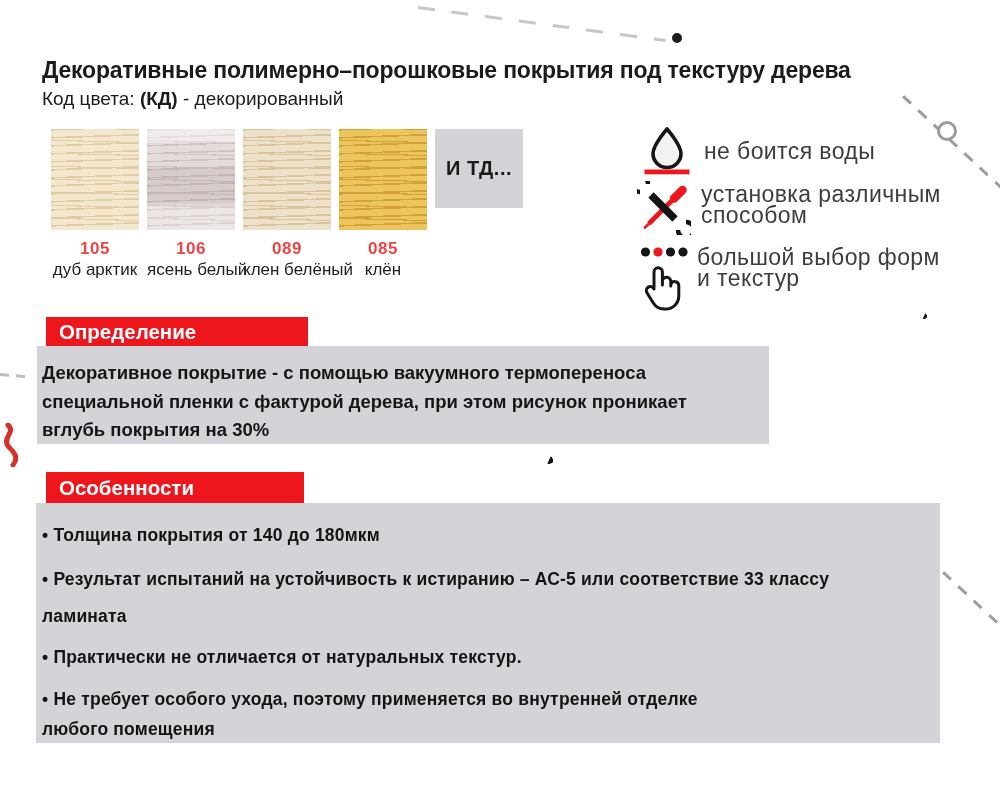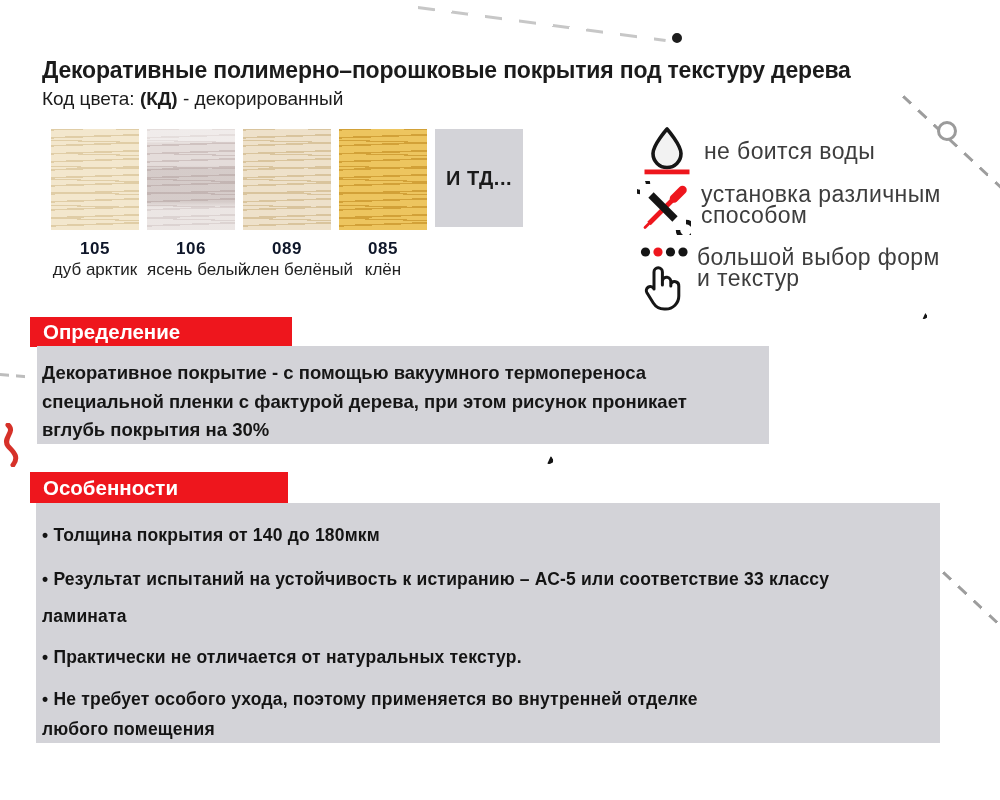--- a/index.html
+++ b/index.html
@@ -37,31 +37,31 @@
   .swatch-row { position:absolute; left:51px; top:129px; display:flex; gap:8px; align-items:flex-start; }
   .swatch { width:88px; text-align:center; }
   .chip { width:88px; height:101px; position:relative;
           background:
             repeating-linear-gradient(178deg, var(--grain) 0 1.6px, transparent 1.6px 8px),
             repeating-linear-gradient(181.5deg, var(--grain) 0 1.1px, transparent 1.1px 13px),
             var(--base); }
   .chip.banded::after { content:""; position:absolute; inset:0;
           background:linear-gradient(180deg, rgba(255,255,255,.45) 0 12%, rgba(255,255,255,0) 14% 36%,
                      rgba(125,105,102,.14) 40% 72%, rgba(255,255,255,.28) 78% 100%); }
-  .swatch-code { margin-top:9px; font-size:17px; font-weight:bold; letter-spacing:.6px; color:#0f172a; }
+  .swatch-code { margin-top:9px; font-size:17px; font-weight:bold; letter-spacing:.6px; color:#ef4444; }
   .swatch-name { margin-top:1px; font-size:17px; color:#222; white-space:nowrap; }
-  .etc-card { width:88px; height:98px; background:var(--panel); display:flex; align-items:center;
+  .etc-card { width:88px; height:79px; background:var(--panel); display:flex; align-items:center;
               justify-content:center; font-size:20px; font-weight:bold; letter-spacing:.5px; color:#1b1b1b; }
 
   
   .feature-icon { position:absolute; }
   .feature-text { position:absolute; font-size:23px; color:#3d3d3d; letter-spacing:.4px; line-height:21px; }
 
   
-  .banner { position:absolute; left:30px; background:var(--accent); color:#fff;
+  .banner { position:absolute; left:46px; background:var(--accent); color:#fff;
             font-size:20.5px; font-weight:bold; padding-left:13px; display:flex; align-items:center; }
   .banner-definition { top:317px; width:262px; height:30px; }
   .banner-features   { top:472px; width:258px; height:31px; }
   .panel { position:absolute; background:var(--panel); }
   .panel-definition { left:37px; top:346px; width:732px; height:98px; padding:13px 18px 0 5px; }
   .panel-definition .line { display:block; font-size:18.5px; font-weight:bold; color:#161616;
             line-height:28.5px; white-space:nowrap; }
   .panel-features { left:36px; top:503px; width:904px; height:240px; }
   .bullet-line { position:absolute; left:6px; font-size:17.5px; font-weight:bold; color:#141414;
             letter-spacing:.2px; white-space:nowrap; }

